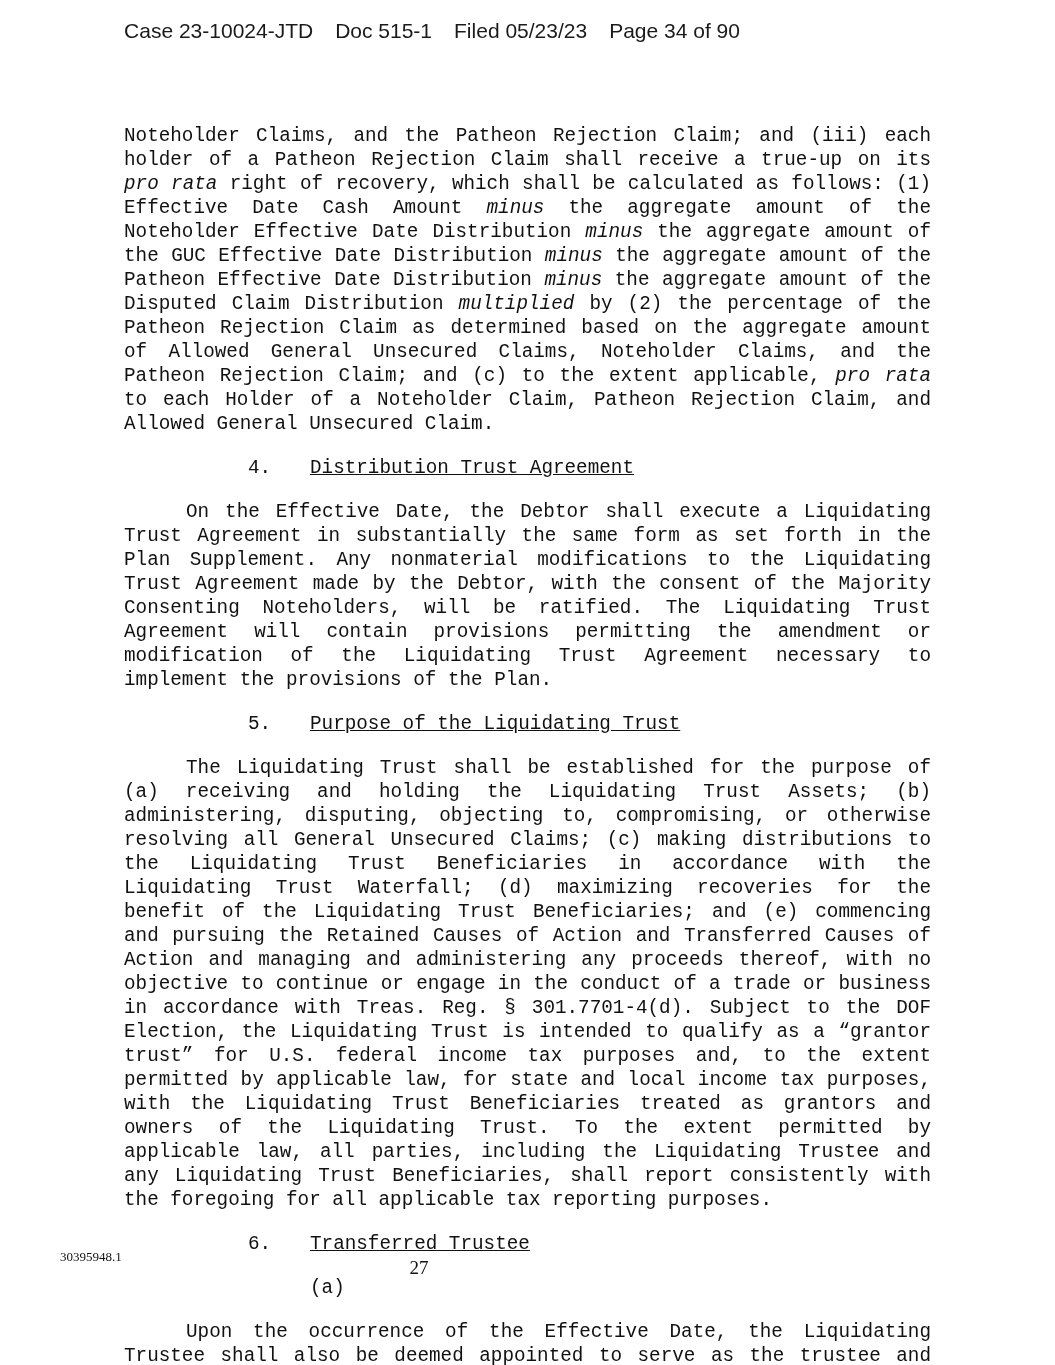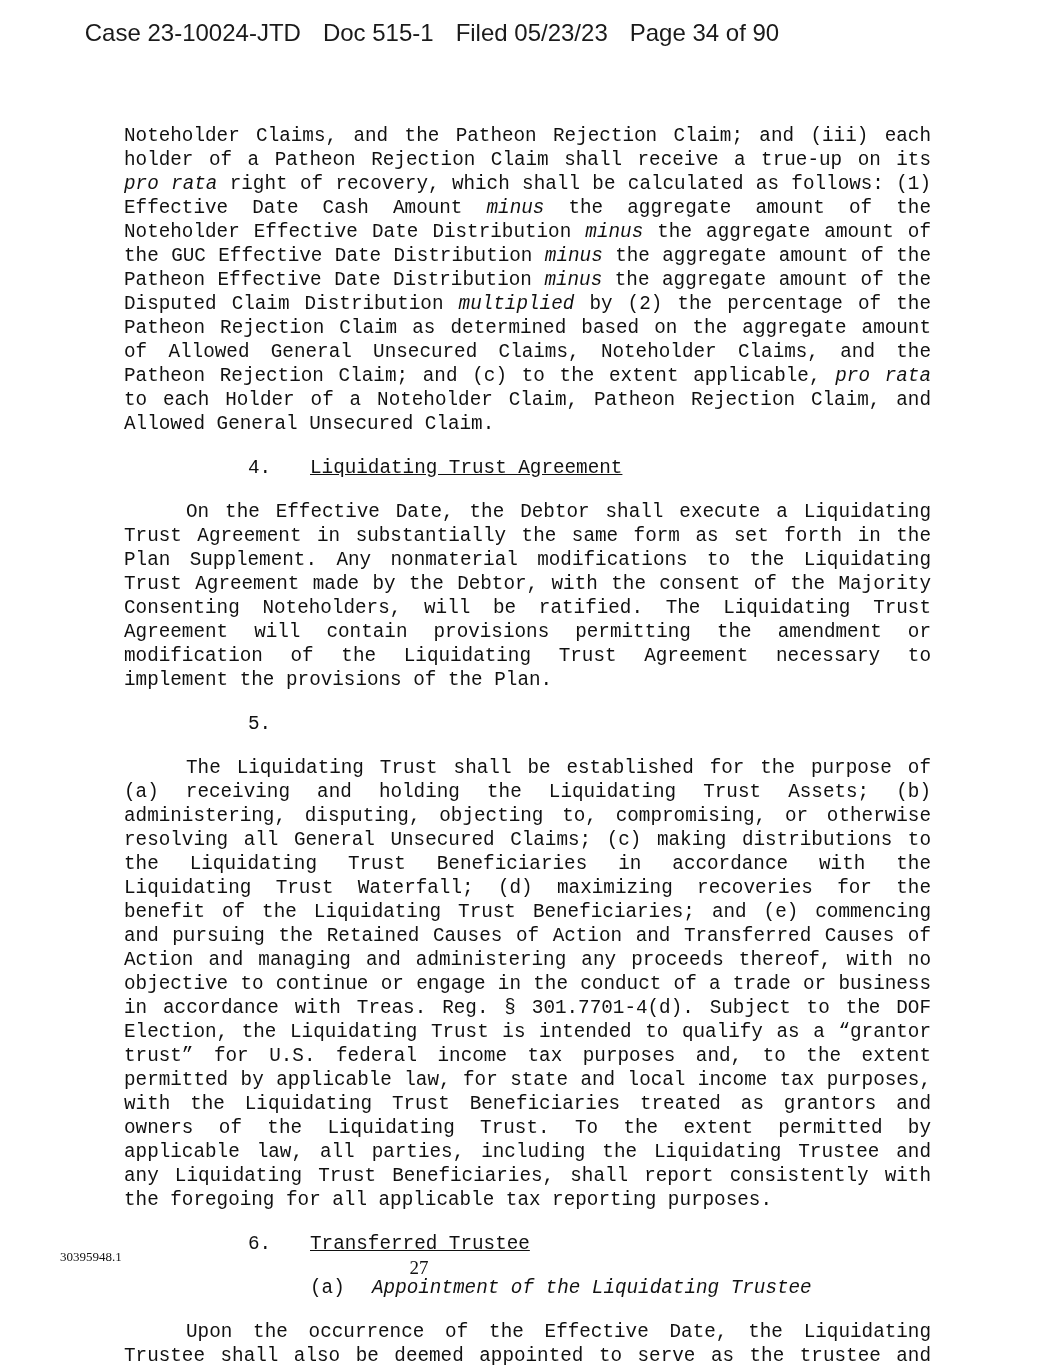--- a/index.html
+++ b/index.html
@@ -1,19 +1,19 @@
 <!DOCTYPE html>
 <html><head>
 <meta charset="utf-8">
 <style>
   html, body { margin: 0; padding: 0; background: #ffffff; }
   body { width: 1055px; height: 1365px; position: relative; overflow: hidden; }
   .header {
     position: absolute; top: 19px; left: 0; width: 864px; text-align: center;
-    font-family: "Liberation Sans", sans-serif; font-size: 24px; color: #1a1a1a;
+    font-family: "Liberation Sans", sans-serif; font-size: 21px; color: #1a1a1a;
     word-spacing: 0px; white-space: pre;
   }
   .header span { margin: 0 11px; }
   .page {
     position: absolute; left: 124px; top: 124px; width: 807px;
     font-family: Liberation Mono, monospace; font-size: 19.3px; line-height: 24px; color: #111;
   }
   p { margin: 0; text-align: justify; }
   .para { text-indent: 62px; }
   .gap { height: 20px; }
@@ -38,43 +38,43 @@
 <body>
 
 <div class="header"><span>Case 23-10024-JTD</span><span>Doc 515-1</span><span>Filed 05/23/23</span><span>Page 34 of 90</span></div>
 
 <div class="page">
   <p><span>Noteholder Claims, and the Patheon Rejection Claim; and (iii) each holder of a Patheon Rejection Claim shall receive a true-up on its </span><em>pro rata</em><span> right of recovery, which shall be calculated as follows: (1) Effective Date Cash Amount </span><em>minus</em><span> the aggregate amount of the Noteholder Effective Date Distribution </span><em>minus</em><span> the aggregate amount of the GUC Effective Date Distribution </span><em>minus</em><span> the aggregate amount of the Patheon Effective Date Distribution </span><em>minus</em><span> the aggregate amount of the Disputed Claim Distribution </span><em>multiplied</em><span> by (2) the percentage of the Patheon Rejection Claim as determined based on the aggregate amount of Allowed General Unsecured Claims, Noteholder Claims, and the Patheon Rejection Claim; and (c) to the extent applicable, </span><em>pro rata</em><span> to each Holder of a Noteholder Claim, Patheon Rejection Claim, and Allowed General Unsecured Claim.</span></p>
 
   <div class="gap"></div>
   <div class="heading" style="padding-left:0">
     <span class="num">4.</span>
-    <span class="title">Liquidating Trust Agreement</span>
+    <span class="title">Distribution Trust Agreement</span>
   </div>
   <div class="gap"></div>
 
   <p class="para">On the Effective Date, the Debtor shall execute a Liquidating Trust Agreement in substantially the same form as set forth in the Plan Supplement.  Any nonmaterial modifications to the Liquidating Trust Agreement made by the Debtor, with the consent of the Majority Consenting Noteholders, will be ratified.  The Liquidating Trust Agreement will contain provisions permitting the amendment or modification of the Liquidating Trust Agreement necessary to implement the provisions of the Plan.</p>
 
   <div class="gap"></div>
   <div class="heading" style="padding-left:0">
     <span class="num">5.</span>
+    <span class="title">Purpose of the Liquidating Trust</span>
   </div>
   <div class="gap"></div>
 
   <p class="para">The Liquidating Trust shall be established for the purpose of (a) receiving and holding the Liquidating Trust Assets; (b) administering, disputing, objecting to, compromising, or otherwise resolving all General Unsecured Claims; (c) making distributions to the Liquidating Trust Beneficiaries in accordance with the Liquidating Trust Waterfall; (d) maximizing recoveries for the benefit of the Liquidating Trust Beneficiaries; and (e) commencing and pursuing the Retained Causes of Action and Transferred Causes of Action and managing and administering any proceeds thereof, with no objective to continue or engage in the conduct of a trade or business in accordance with Treas. Reg. § 301.7701-4(d).  Subject to the DOF Election, the Liquidating Trust is intended to qualify as a “grantor trust” for U.S. federal income tax purposes and, to the extent permitted by applicable law, for state and local income tax purposes, with the Liquidating Trust Beneficiaries treated as grantors and owners of the Liquidating Trust.  To the extent permitted by applicable law, all parties, including the Liquidating Trustee and any Liquidating Trust Beneficiaries, shall report consistently with the foregoing for all applicable tax reporting purposes.</p>
 
   <div class="gap"></div>
   <div class="heading" style="padding-left:0">
     <span class="num">6.</span>
     <span class="title">Transferred Trustee</span>
   </div>
   <div class="gap"></div>
   <div class="subheading">
     <span class="num" style="left:186px">(a)</span>
-    <em class="title">Appointment of the Liquidating Trustee</em>
   </div>
   <div class="gap"></div>
 
   <p class="para">Upon the occurrence of the Effective Date, the Liquidating Trustee shall also be deemed appointed to serve as the trustee and administrator of the Liquidating Trust established pursuant to the Plan and the Liquidating Trust Agreement.  The Liquidating Trustee, subject to the terms and conditions of the Plan, the Confirmation Order, and the Liquidating Trust Agreement, shall be authorized to execute, deliver, file, or record such documents, contracts, instruments, releases, and other agreements, and to take such actions as may be necessary or appropriate to effectuate and further evidence the terms and conditions of the Plan.  The Liquidating Trustee shall have and</p>
 </div>
 
 <div class="docid">30395948.1</div>
 <div class="pagenum">27</div>
 
 </body></html>

